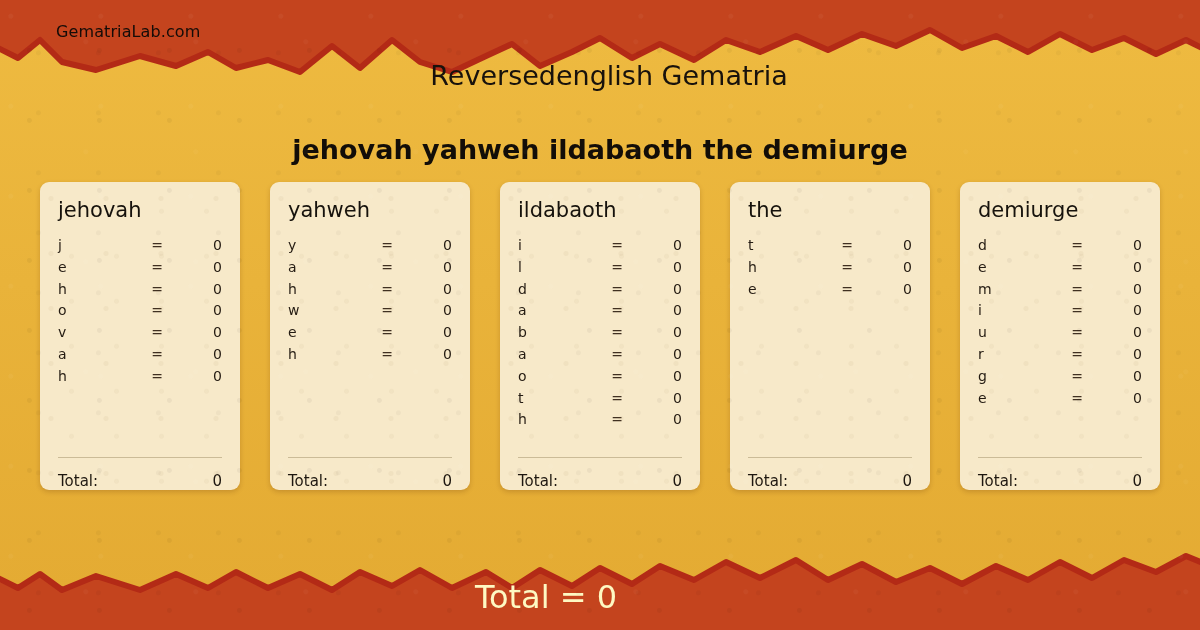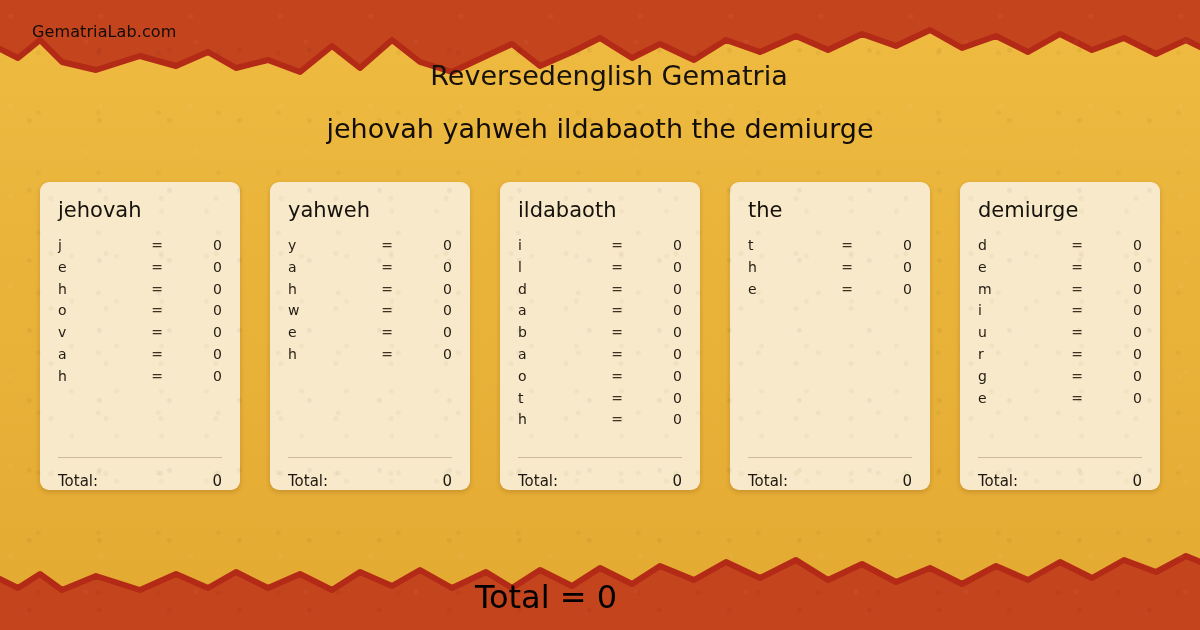--- a/index.html
+++ b/index.html
@@ -43,21 +43,21 @@
     left: 0;
     top: 0;
     width: 1200px;
     height: 630px;
   }
   .paper svg { display: block; }
 
   
   .logo {
     position: absolute;
-    left: 32px;
+    left: 56px;
     top: 22px;
     font-size: 16px;
     color: #140c08;
     letter-spacing: .1px;
     white-space: nowrap;
   }
 
   .title {
     position: absolute;
     left: 0;
@@ -66,37 +66,37 @@
     text-align: center;
     font-size: 27px;
     color: #18120c;
     white-space: nowrap;
     padding-left: 9px;
   }
 
   .subtitle {
     position: absolute;
     left: 0;
-    top: 113px;
+    top: 134px;
     width: 1200px;
     text-align: center;
     font-size: 27px;
-    font-weight: normal;
+    font-weight: bold;
     color: #120d08;
     white-space: nowrap;
   }
 
   .grand-total {
     position: absolute;
     left: 0;
     top: 578px;
     width: 1092px;
     text-align: center;
     font-size: 32px;
-    color: #000000;
+    color: #fef9c3;
     white-space: nowrap;
   }
 
   
   .cards {
     position: absolute;
     left: 40px;
     top: 182px;
     width: 1120px;
     height: 308px;

